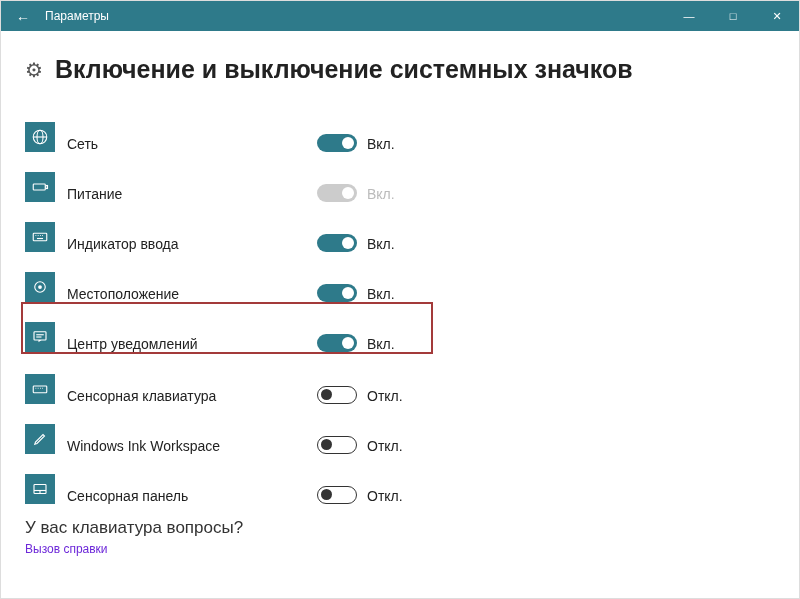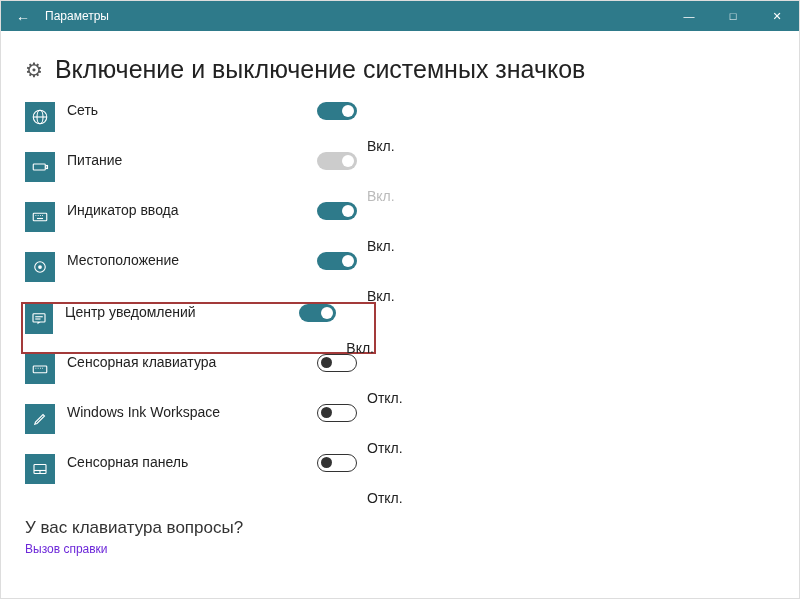--- a/index.html
+++ b/index.html
@@ -40,32 +40,32 @@
     align-items: center;
     gap: 12px;
     margin-bottom: 18px;
   }
   .heading .gear {
     font-size: 20px;
     color: #555;
   }
   .heading h1 {
     font-size: 25px;
-    font-weight: 400;
+    font-weight: 700;
     color: #222;
   }
   .row {
     display: flex;
-    align-items: flex-start;
+    align-items: flex-end;
     height: 50px;
   }
   .row.highlight {
     border: 2px solid #a33a3a;
     margin-left:-4px; padding-left:2px;
-    width: 355px;
+    width: 412px;
     height:52px;
   }
   .icon-sq {
     width: 30px;
     height: 30px;
     background: #2e7a8a;
     display: flex;
     align-items: center;
     justify-content: center;
     color: #fff;

